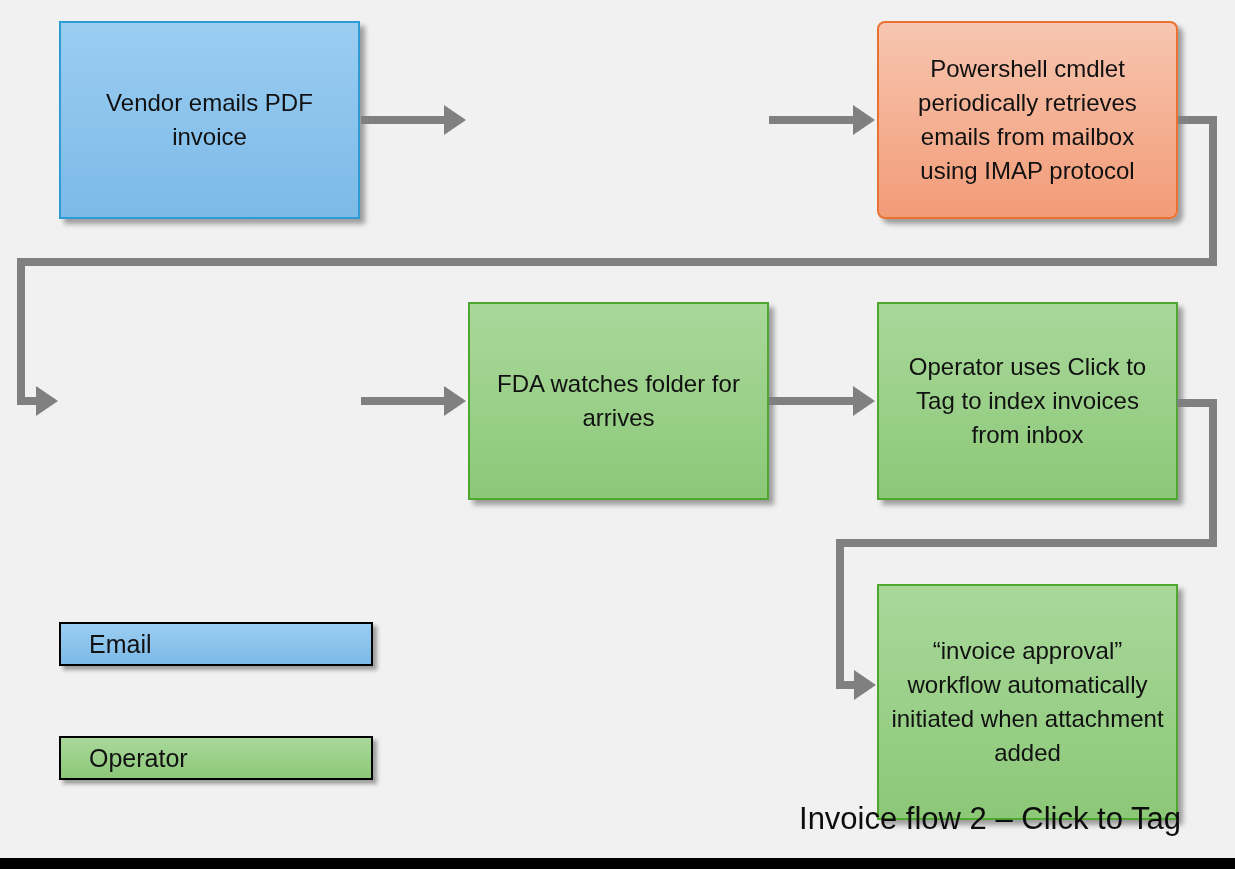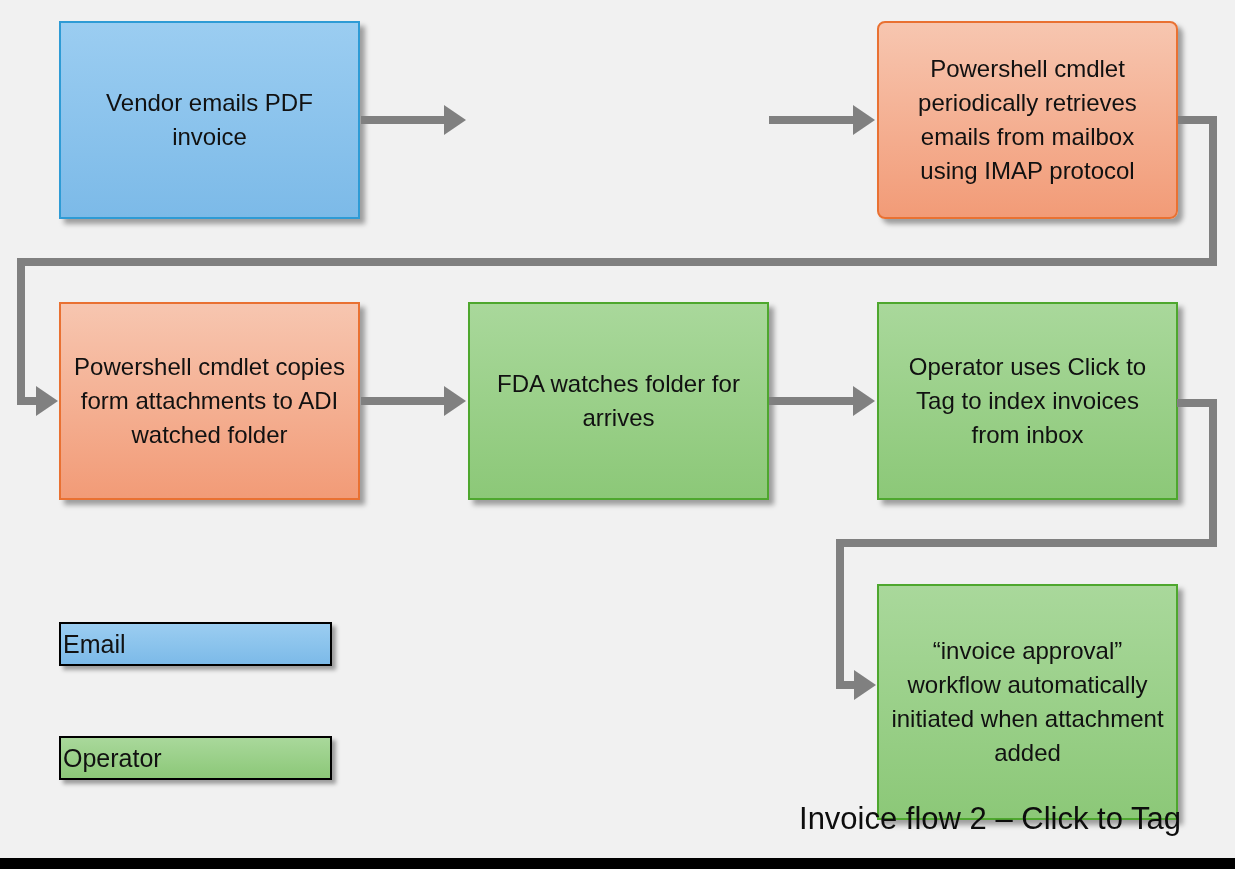--- a/index.html
+++ b/index.html
@@ -70,23 +70,23 @@
   .a56h{left:853px; top:386px;}
   
   .c2h1{left:1177px; top:399px; width:40px; height:8px;}
   .c2v1{left:1209px; top:399px; width:8px; height:148px;}
   .c2h2{left:836px; top:539px; width:381px; height:8px;}
   .c2v2{left:836px; top:539px; width:8px; height:150px;}
   .c2h3{left:836px; top:681px; width:21px; height:8px;}
   .c2hd{left:854px; top:670px;}
 
   .legend-item{
-    position:absolute; left:59px; width:273px; height:44px;
+    position:absolute; left:59px; width:314px; height:44px;
     display:flex; align-items:center;
-    padding-left:2px; box-sizing:border-box;
+    padding-left:28px; box-sizing:border-box;
     font-size:25px; color:#111;
     border:2.5px solid #000;
     box-shadow:4px 4px 4px rgba(0,0,0,0.35);
   }
   .l1{top:622px;} .l2{top:679px;} .l3{top:736px;}
 
   .diagram-title{
     position:absolute; left:750px; top:801px; width:480px;
     text-align:center; font-size:31px; color:#0d0d0d;
   }
@@ -100,23 +100,20 @@
 
 <div id="canvas">
 
   <div class="flow-box cat-email b1">
     <span>Vendor emails PDF invoice</span>
   </div>
   <div class="flow-box cat-powershell b3">
     <span>Powershell cmdlet periodically retrieves emails from mailbox using IMAP protocol</span>
   </div>
 
-  <div class="flow-box cat-powershell b4">
-    <span>Powershell cmdlet copies form attachments to ADI watched folder</span>
-  </div>
   <div class="flow-box cat-filehold b5">
     <span>FDA watches folder for arrives</span>
   </div>
   <div class="flow-box cat-filehold b6">
     <span>Operator uses Click to Tag to index invoices from inbox</span>
   </div>
 
   <div class="flow-box cat-filehold b7">
     <span>“invoice approval” workflow automatically initiated when attachment added</span>
   </div>

